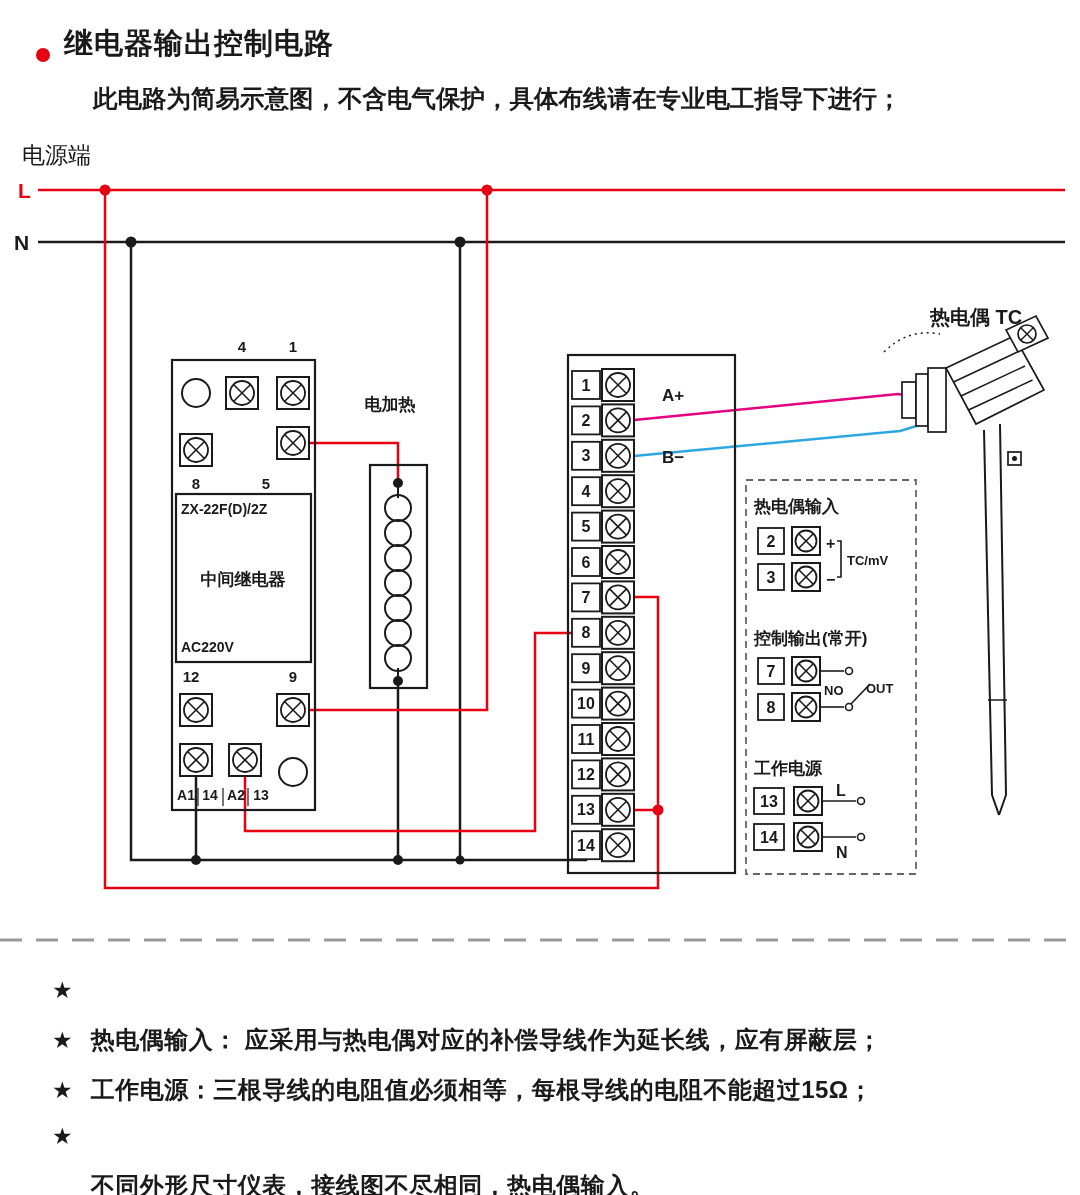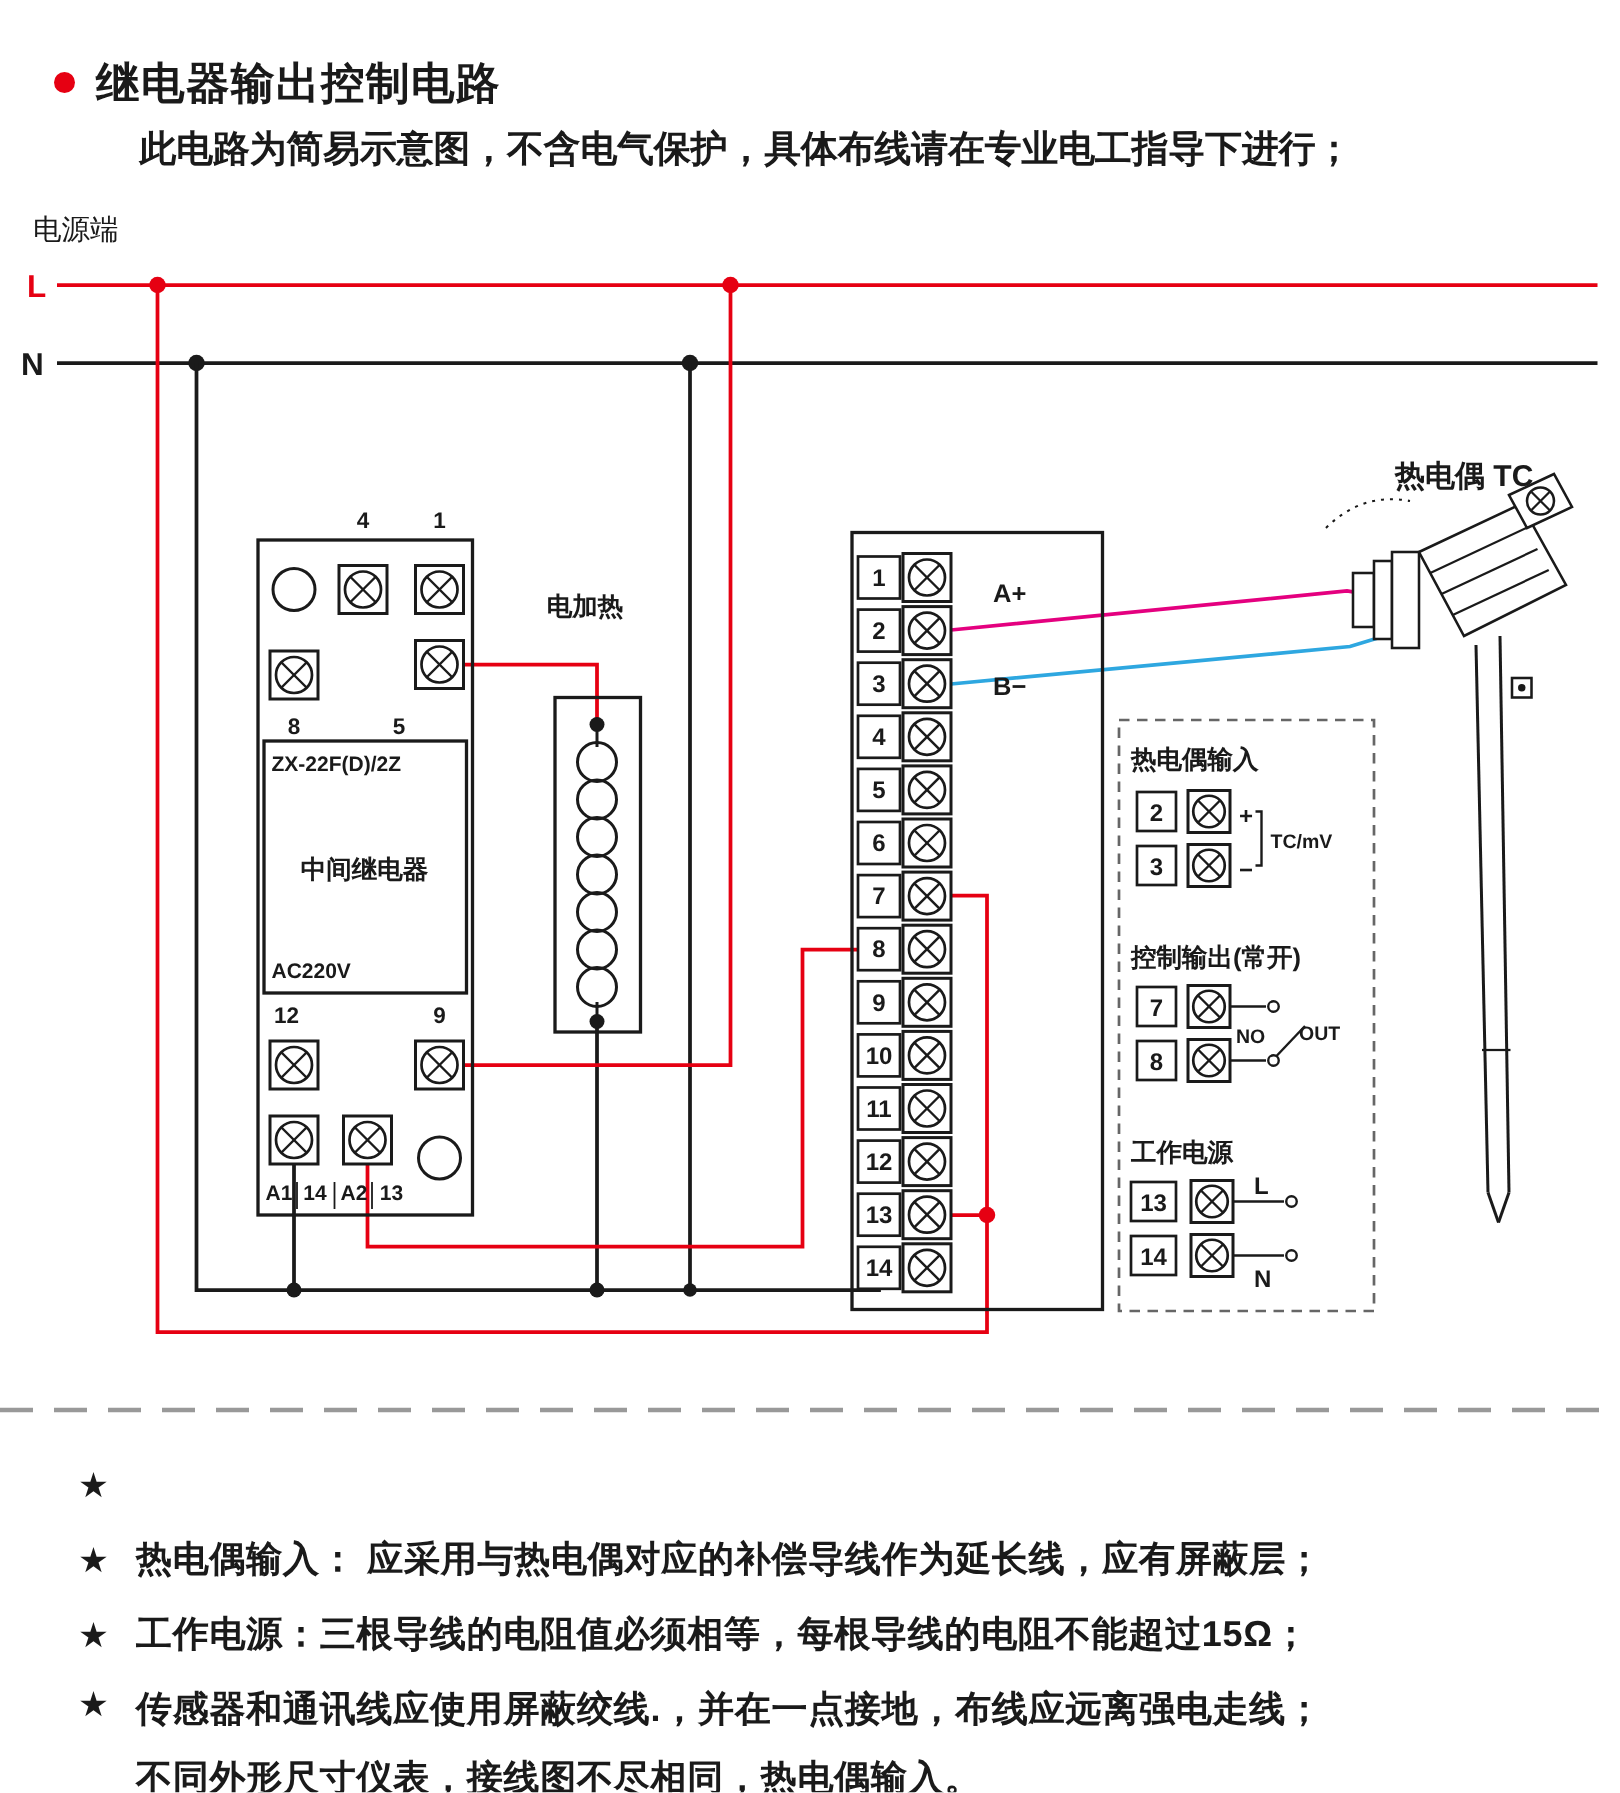--- a/index.html
+++ b/index.html
@@ -1,24 +1,24 @@
 <!DOCTYPE html>
 <html style="--red: #e60012; --magenta: #e4007f; --blue: #2ea7e0; --black: #1a1a1a; --gray: #999999;"><head>
 <meta charset="utf-8">
 <style>
   * { margin:0; padding:0; box-sizing:border-box; }
   html,body { background:#ffffff; }
   #page { position:relative; width:1080px; height:1195px; background:#fff;
           font-family:"Liberation Sans","DejaVu Sans",sans-serif; color:var(--black,#1a1a1a); overflow:hidden; }
   #diagram { position:absolute; left:0; top:0; width:1080px; height:1195px; }
 
-  .title { position:absolute; left:64px; top:36px; font-size:29px; font-weight:bold; letter-spacing:1px; }
+  .title { position:absolute; left:64px; top:24px; font-size:29px; font-weight:bold; letter-spacing:1px; }
   .bullet { position:absolute; left:36px; top:48px; width:14px; height:14px; border-radius:50%; background:var(--red,#e60012); }
   .subtitle { position:absolute; left:62px; top:82px; font-size:24.5px; font-weight:bold;margin-left:31px; }
-  .power-label { position:absolute; left:22px; top:140px; font-size:19px; font-weight:500; }
+  .power-label { position:absolute; left:22px; top:140px; font-size:23px; font-weight:500; }
 
   .notes { position:absolute; left:0; top:0; width:1080px; }
   .note { position:absolute; left:52px; display:flex; gap:18px; width:1000px; align-items:flex-start; }
   .star { font-size:23px; font-weight:bold; line-height:1.3; }
   .note-text { font-size:24px; font-weight:bold; line-height:1.3; letter-spacing:0.5px;margin-top:48px; }
 
   svg text { font-family:"Liberation Sans","DejaVu Sans",sans-serif; fill:var(--black,#1a1a1a); }
   .line-label { font-size:21px; font-weight:bold; }
   .line-label.red { fill:var(--red,#e60012); }
 
@@ -311,21 +311,20 @@
     <div class="note" style="top:976px">
       <span class="star">★</span>
       <span class="note-text">热电偶输入： 应采用与热电偶对应的补偿导线作为延长线，应有屏蔽层；</span>
     </div>
     <div class="note" style="top:1026px">
       <span class="star">★</span>
       <span class="note-text">工作电源：三根导线的电阻值必须相等，每根导线的电阻不能超过15Ω；</span>
     </div>
     <div class="note" style="top:1076px">
       <span class="star">★</span>
-      <span class="note-text">传感器和通讯线应使用屏蔽绞线.，并在一点接地，布线应远离强电走线；</span>
     </div>
     <div class="note" style="top:1122px">
       <span class="star">★</span>
       <span class="note-text">不同外形尺寸仪表，接线图不尽相同，热电偶输入。</span>
     </div>
   </div>
 
 </div>
 
 </body></html>

